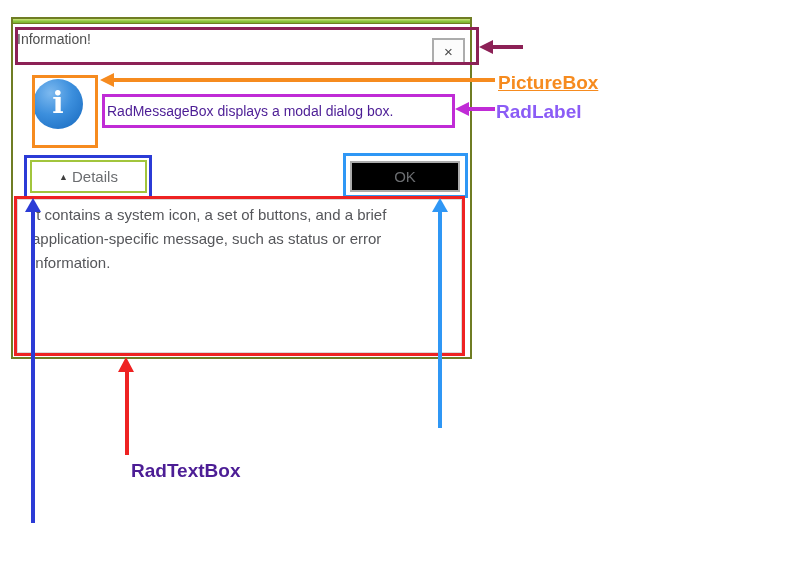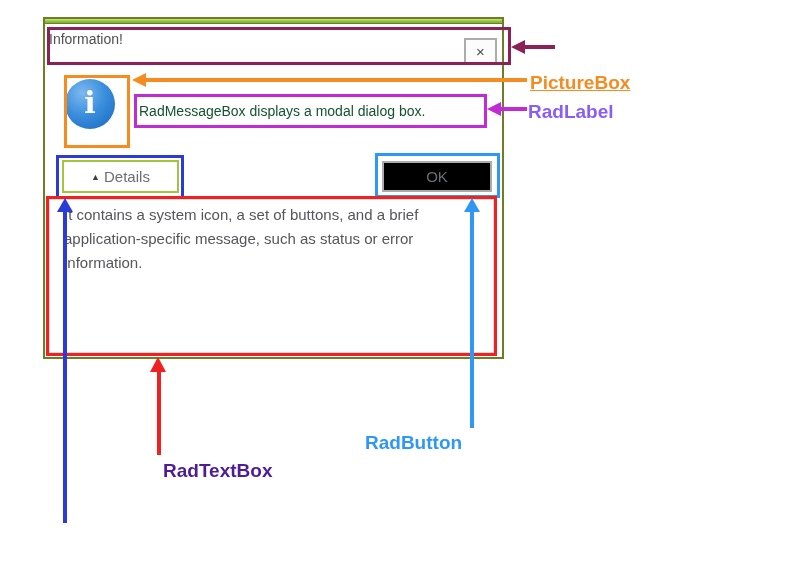--- a/index.html
+++ b/index.html
@@ -1,20 +1,19 @@
 <!DOCTYPE html>
 <html><head>
 <meta charset="utf-8">
 <style>
   html,body{margin:0;padding:0;background:#fff;}
   *{box-sizing:border-box;}
   .canvas{
     position:relative;width:698px;height:562px;background:#fff;overflow:hidden;
     font-family:"Liberation Sans", sans-serif;
-    margin-left:32px;
   }
   .abs{position:absolute;}
 
   
   .radform{
     left:11px;top:17px;width:461px;height:342px;
     border:2px solid #6F7D24;background:#fff;
   }
   .form-accent{
     position:absolute;left:0;top:0;right:0;height:5px;
@@ -31,21 +30,21 @@
     font-size:15px;color:#4A4A4A;cursor:default;
   }
   .info-icon{
     left:33px;top:79px;width:50px;height:50px;border-radius:50%;
     background:radial-gradient(circle at 35% 28%, #7db9ef 0%, #3c8fdd 45%, #1567bd 100%);
     display:flex;align-items:center;justify-content:center;
     color:#fff;font-family:"DejaVu Serif", serif;font-weight:bold;
     font-size:30px;line-height:1;padding-bottom:2px;
   }
   .msg-text{
-    left:107px;top:103px;font-size:14px;color:#14532d;white-space:nowrap;
+    left:107px;top:103px;font-size:14px;color:#4c1d95;white-space:nowrap;
   }
   .details-btn{
     left:30px;top:160px;width:117px;height:33px;
     border:2px solid #A2C53C;background:#fff;
     display:flex;align-items:center;justify-content:center;cursor:default;
   }
   .details-btn .tri{font-size:9px;color:#3F3F3F;margin-right:4px;}
   .details-btn .lbl{font-size:15px;color:#6B6D70;}
   .ok-btn{
     left:350px;top:161px;width:110px;height:31px;
@@ -155,16 +154,15 @@
   <div class="abs stem-v red-stem"></div>
 
   <div class="abs head-up dodger-head"></div>
   <div class="abs stem-v dodger-stem"></div>
 
   <div class="abs head-up royal-head"></div>
   <div class="abs stem-v royal-stem"></div>
 
   <div class="abs ann-label lbl-picture">PictureBox</div>
   <div class="abs ann-label lbl-radlabel">RadLabel</div>
-  <div class="abs ann-label lbl-radbutton">RadButton</div>
   <div class="abs ann-label lbl-radtextbox">RadTextBox</div>
 
 </div>
 
 </body></html>

